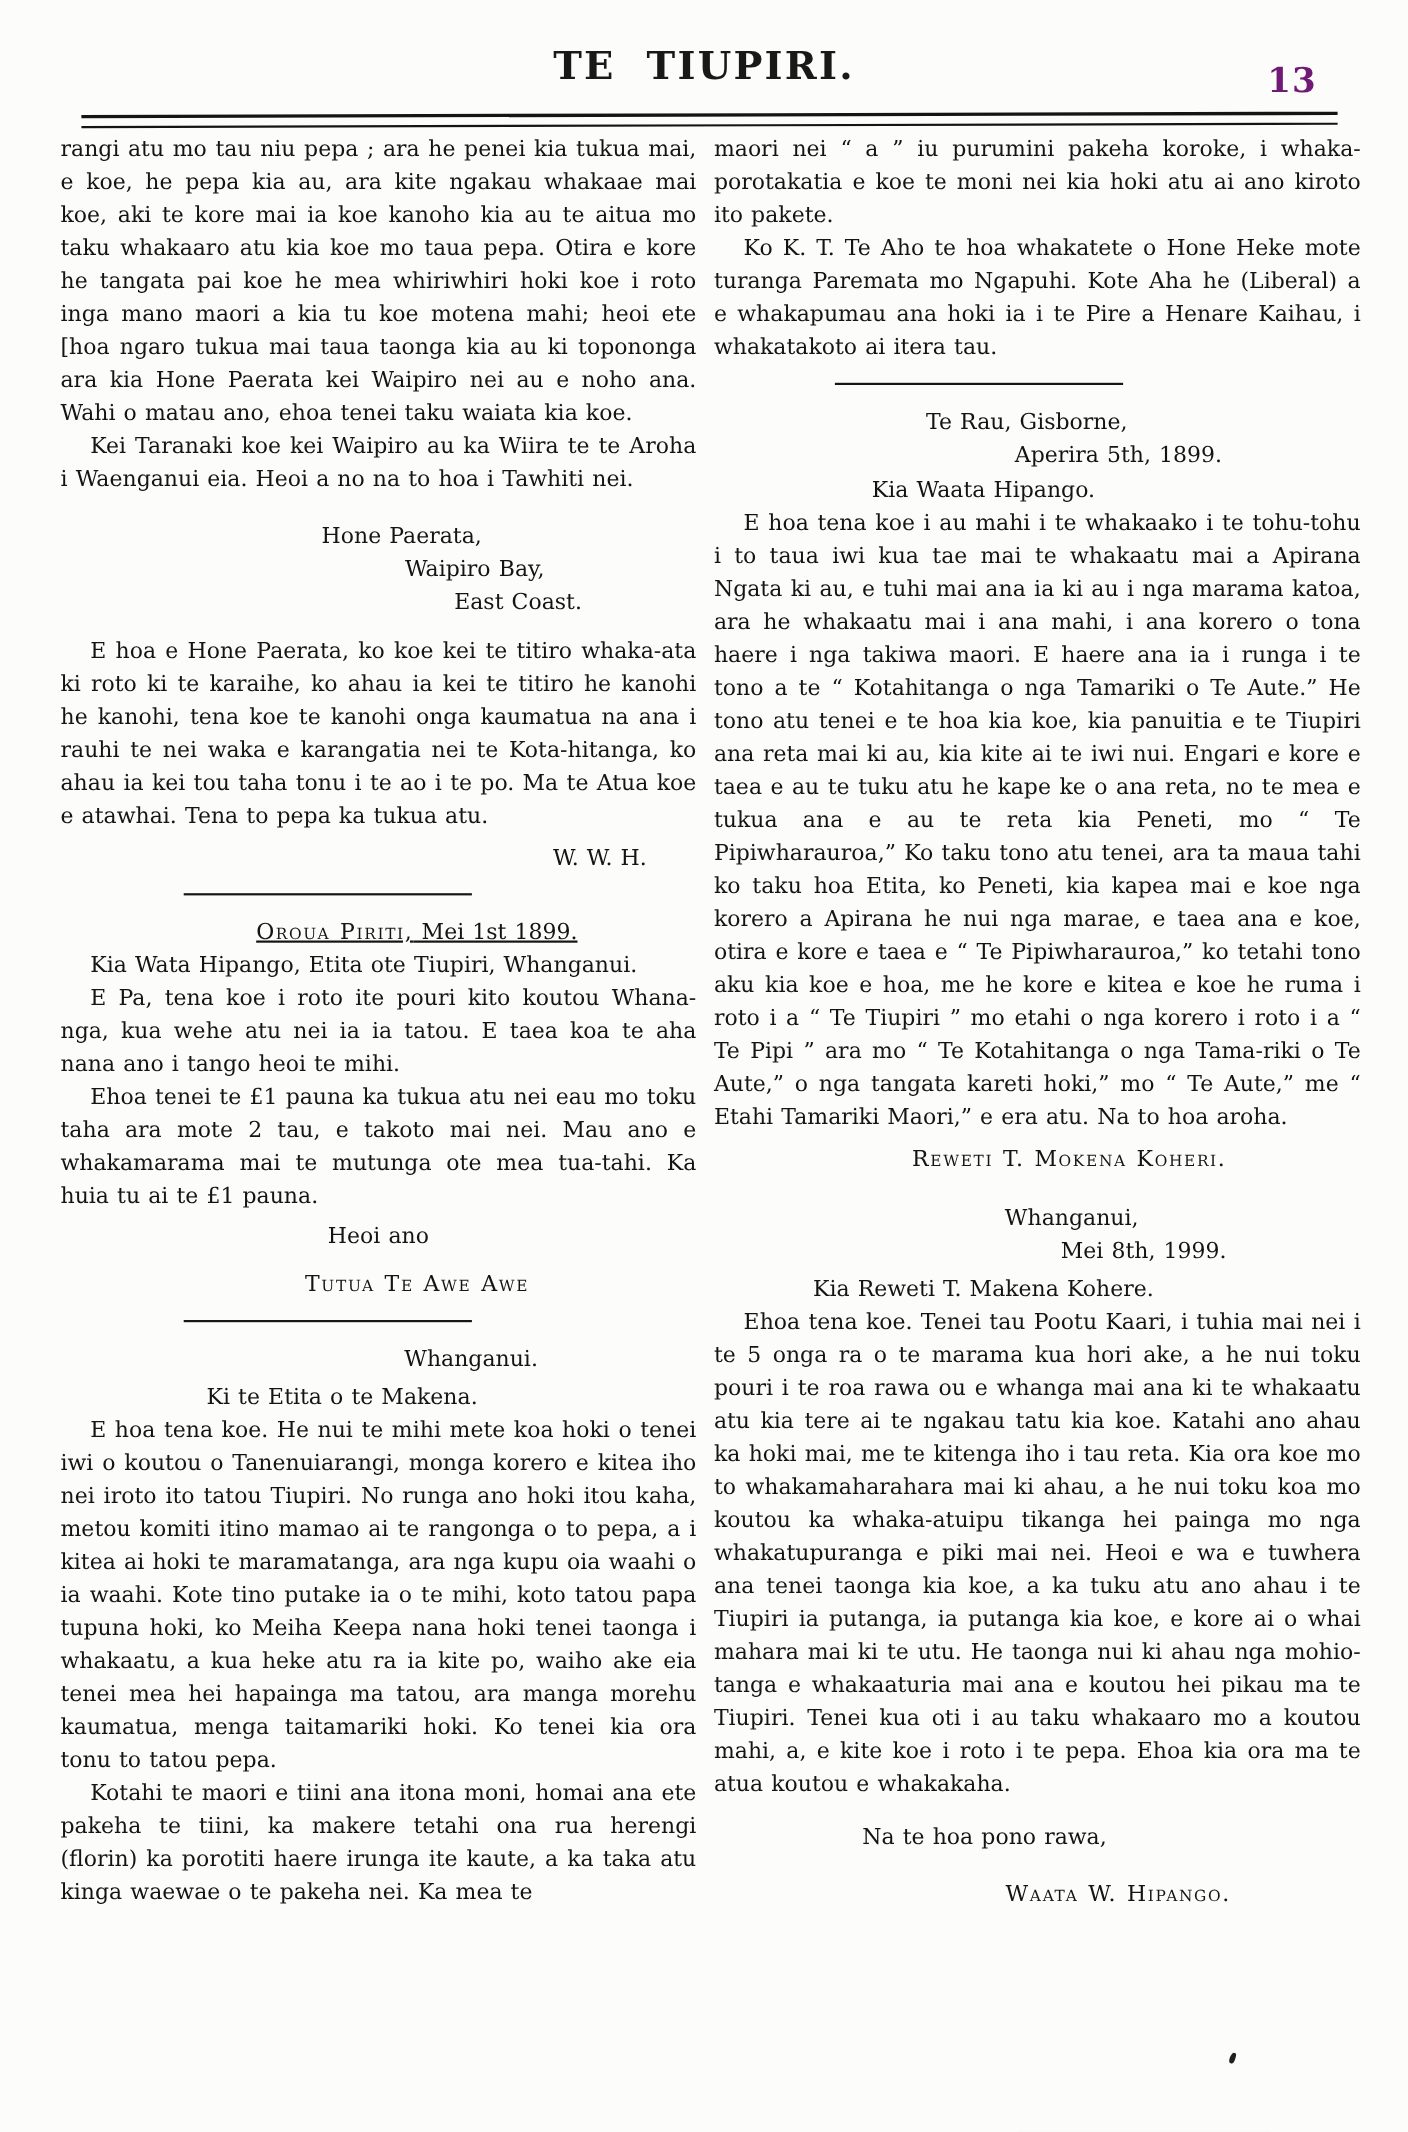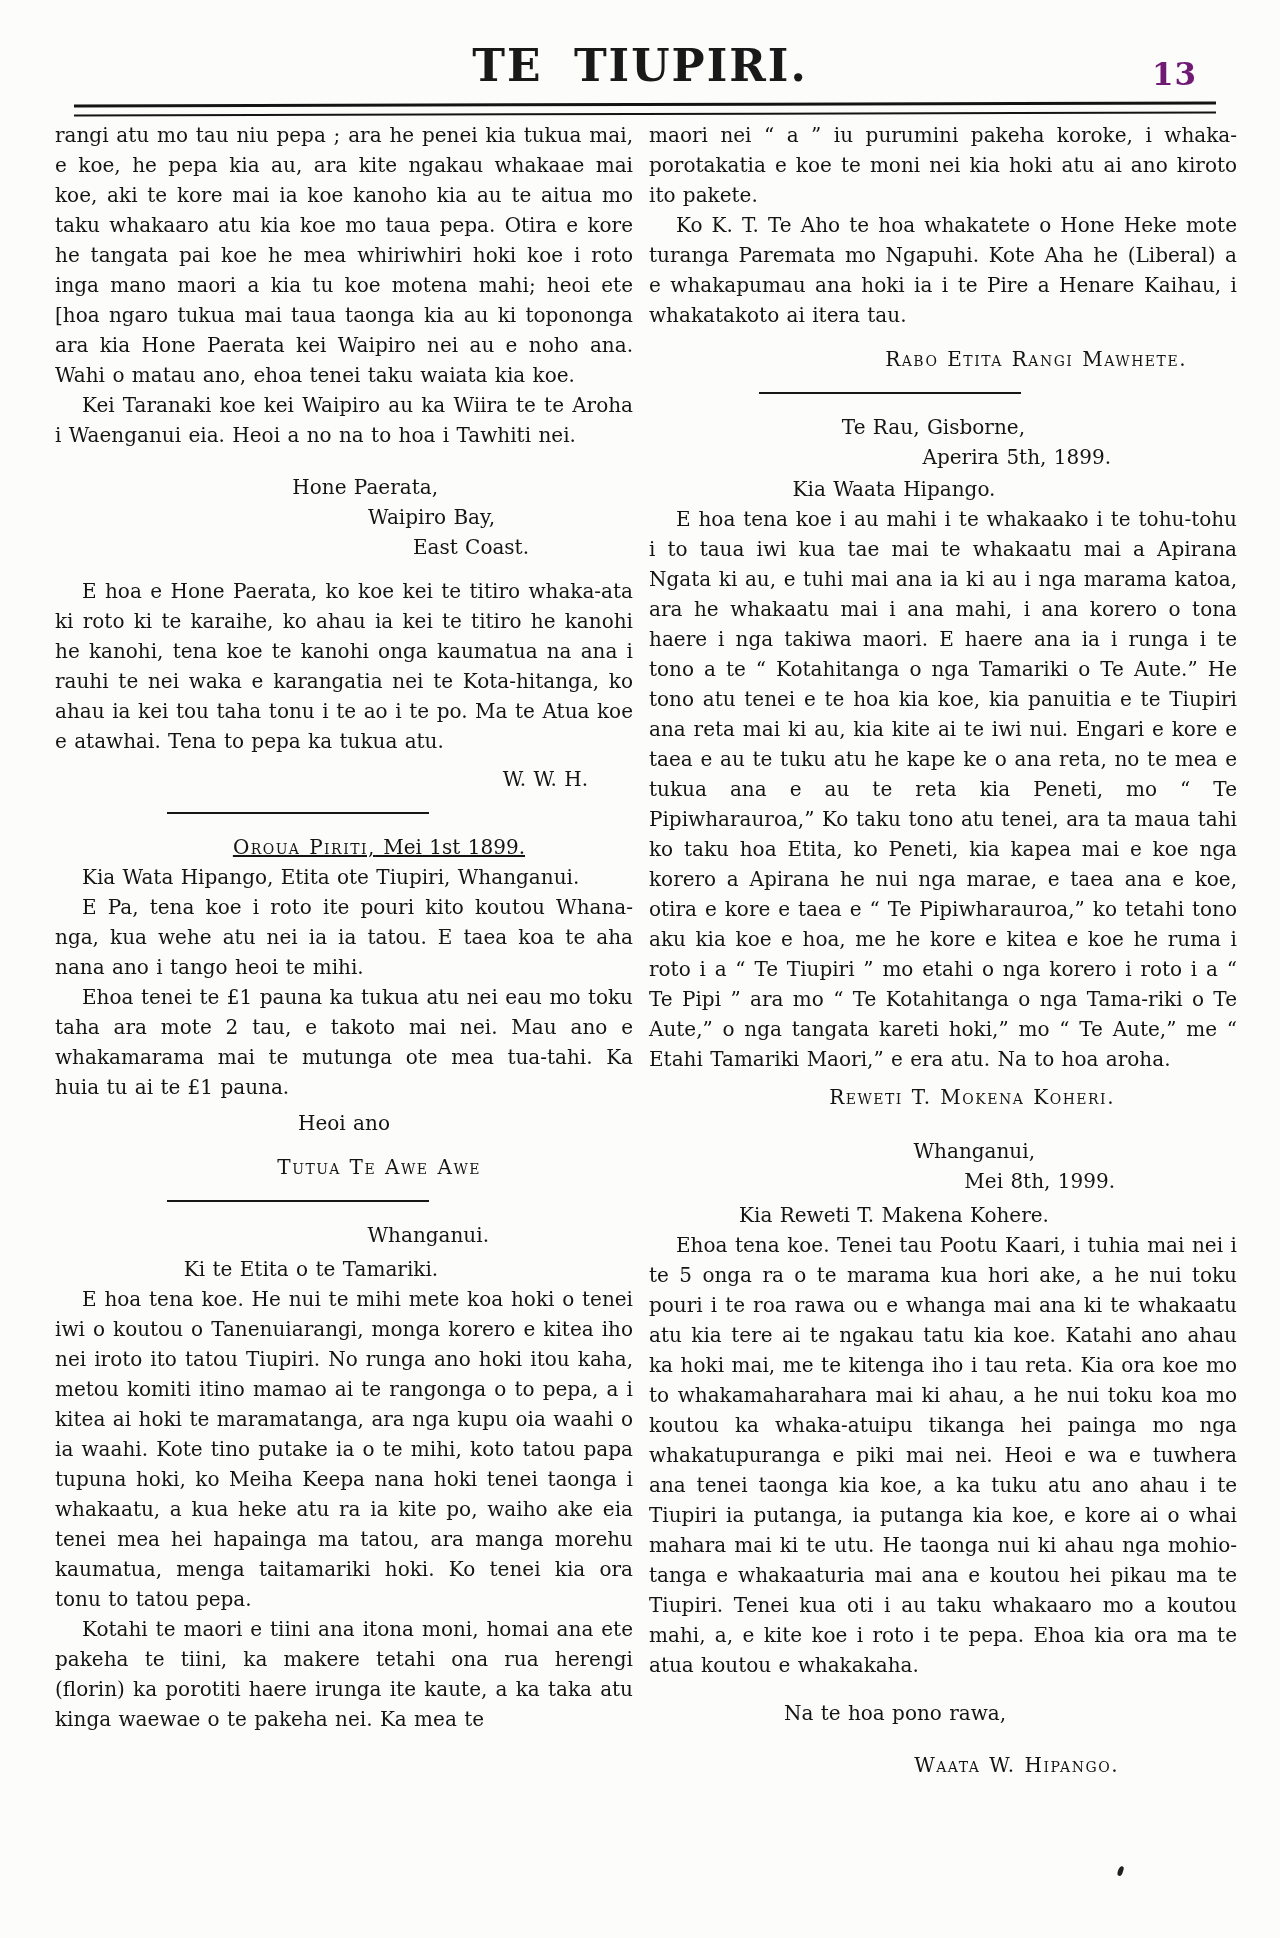--- a/index.html
+++ b/index.html
@@ -10,21 +10,21 @@
     margin:0 auto;
     background:#fcfcfa;
     color:#141414;
     font-family:"DejaVu Serif","Liberation Serif",serif;
     overflow:hidden;
   }
   
   #masthead{
     position:absolute;top:40px;left:0;right:0;
     text-align:center;
-    font-size:44px;font-weight:700;
+    font-size:35px;font-weight:700;
     letter-spacing:2px;word-spacing:14px;
     color:#191919;
   }
   #pagenum{
     position:absolute;top:56px;left:1152px;
     font-size:31px;font-weight:700;color:#701a75;
     letter-spacing:1px;
   }
   #headrule{
     position:absolute;top:103px;left:74px;width:1142px;height:7px;
@@ -82,30 +82,29 @@
     <p class="body">Kia Wata Hipango, Etita ote Tiupiri, Whanganui.</p>
     <p class="body">E Pa, tena koe i roto ite pouri kito koutou Whana-nga, kua wehe atu nei ia ia tatou. E taea koa te aha nana ano i tango heoi te mihi.</p>
     <p class="body">Ehoa tenei te £1 pauna ka tukua atu nei eau mo toku taha ara mote 2 tau, e takoto mai nei. Mau ano e whakamarama mai te mutunga ote mea tua-tahi. Ka huia tu ai te £1 pauna.</p>
 
     <p class="c" style="margin-top:6px;">Heoi ano</p>
     <p class="line sc" style="padding-right:152px;margin-top:14px;text-align:right;">Tutua Te Awe Awe</p>
 
     <hr class="sep">
 
     <p class="line" style="padding-right:144px;">Whanganui.</p>
-    <p class="c" style="padding-right:66px;margin-top:4px;">Ki te Etita o te Tamariki.</p>
+    <p class="c" style="padding-right:66px;margin-top:4px;">Ki te Etita o te Makena.</p>
     <p class="body">E hoa tena koe. He nui te mihi mete koa hoki o tenei iwi o koutou o Tanenuiarangi, monga korero e kitea iho nei iroto ito tatou Tiupiri. No runga ano hoki itou kaha, metou komiti itino mamao ai te rangonga o to pepa, a i kitea ai hoki te maramatanga, ara nga kupu oia waahi o ia waahi. Kote tino putake ia o te mihi, koto tatou papa tupuna hoki, ko Meiha Keepa nana hoki tenei taonga i whakaatu, a kua heke atu ra ia kite po, waiho ake eia tenei mea hei hapainga ma tatou, ara manga morehu kaumatua, menga taitamariki hoki. Ko tenei kia ora tonu to tatou pepa.</p>
     <p class="body">Kotahi te maori e tiini ana itona moni, homai ana ete pakeha te tiini, ka makere tetahi ona rua herengi (florin) ka porotiti haere irunga ite kaute, a ka taka atu kinga waewae o te pakeha nei. Ka mea te</p>
   </div>
 
   <div class="col" id="col-right">
     <p class="body cont">maori nei “ a ” iu purumini pakeha koroke, i whaka-porotakatia e koe te moni nei kia hoki atu ai ano kiroto ito pakete.</p>
     <p class="body">Ko K. T. Te Aho te hoa whakatete o Hone Heke mote turanga Paremata mo Ngapuhi. Kote Aha he (Liberal) a e whakapumau ana hoki ia i te Pire a Henare Kaihau, i whakatakoto ai itera tau.</p>
 
-    <p class="line sc" style="padding-right:50px;margin-top:14px;">Rabo Etita Rangi Mawhete.</p>
 
     <hr class="sep">
 
     <p class="line" style="padding-right:212px;">Te Rau, Gisborne,</p>
     <p class="line" style="padding-right:126px;">Aperira 5th, 1899.</p>
     <p class="c" style="padding-right:98px;margin-top:2px;">Kia Waata Hipango.</p>
 
     <p class="body">E hoa tena koe i au mahi i te whakaako i te tohu-tohu i to taua iwi kua tae mai te whakaatu mai a Apirana Ngata ki au, e tuhi mai ana ia ki au i nga marama katoa, ara he whakaatu mai i ana mahi, i ana korero o tona haere i nga takiwa maori. E haere ana ia i runga i te tono a te “ Kotahitanga o nga Tamariki o Te Aute.” He tono atu tenei e te hoa kia koe, kia panuitia e te Tiupiri ana reta mai ki au, kia kite ai te iwi nui. Engari e kore e taea e au te tuku atu he kape ke o ana reta, no te mea e tukua ana e au te reta kia Peneti, mo “ Te Pipiwharauroa,” Ko taku tono atu tenei, ara ta maua tahi ko taku hoa Etita, ko Peneti, kia kapea mai e koe nga korero a Apirana he nui nga marae, e taea ana e koe, otira e kore e taea e “ Te Pipiwharauroa,” ko tetahi tono aku kia koe e hoa, me he kore e kitea e koe he ruma i roto i a “ Te Tiupiri ” mo etahi o nga korero i roto i a “ Te Pipi ” ara mo “ Te Kotahitanga o nga Tama-riki o Te Aute,” o nga tangata kareti hoki,” mo “ Te Aute,” me “ Etahi Tamariki Maori,” e era atu. Na to hoa aroha.</p>
 
     <p class="line sc" style="padding-right:122px;margin-top:8px;">Reweti T. Mokena Koheri.</p>

